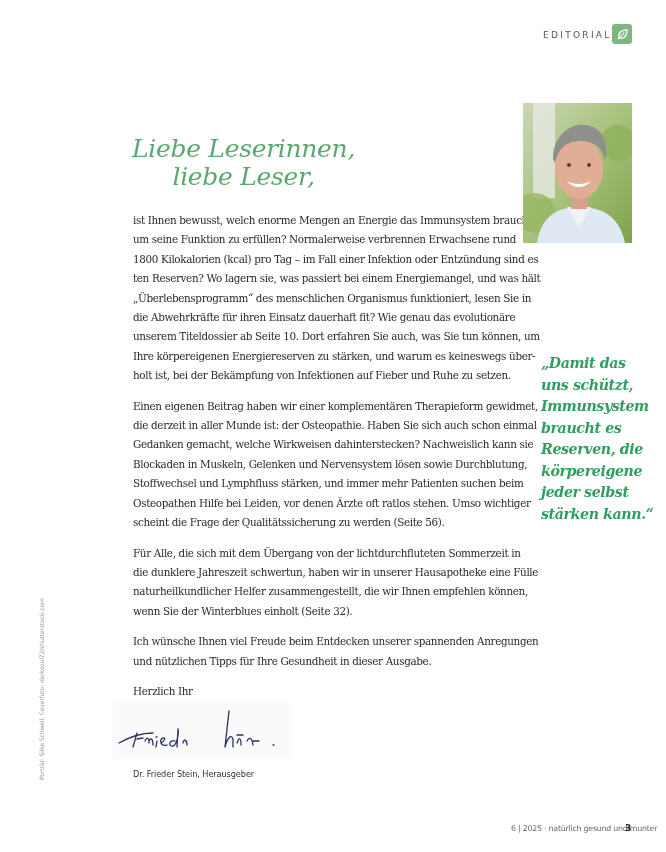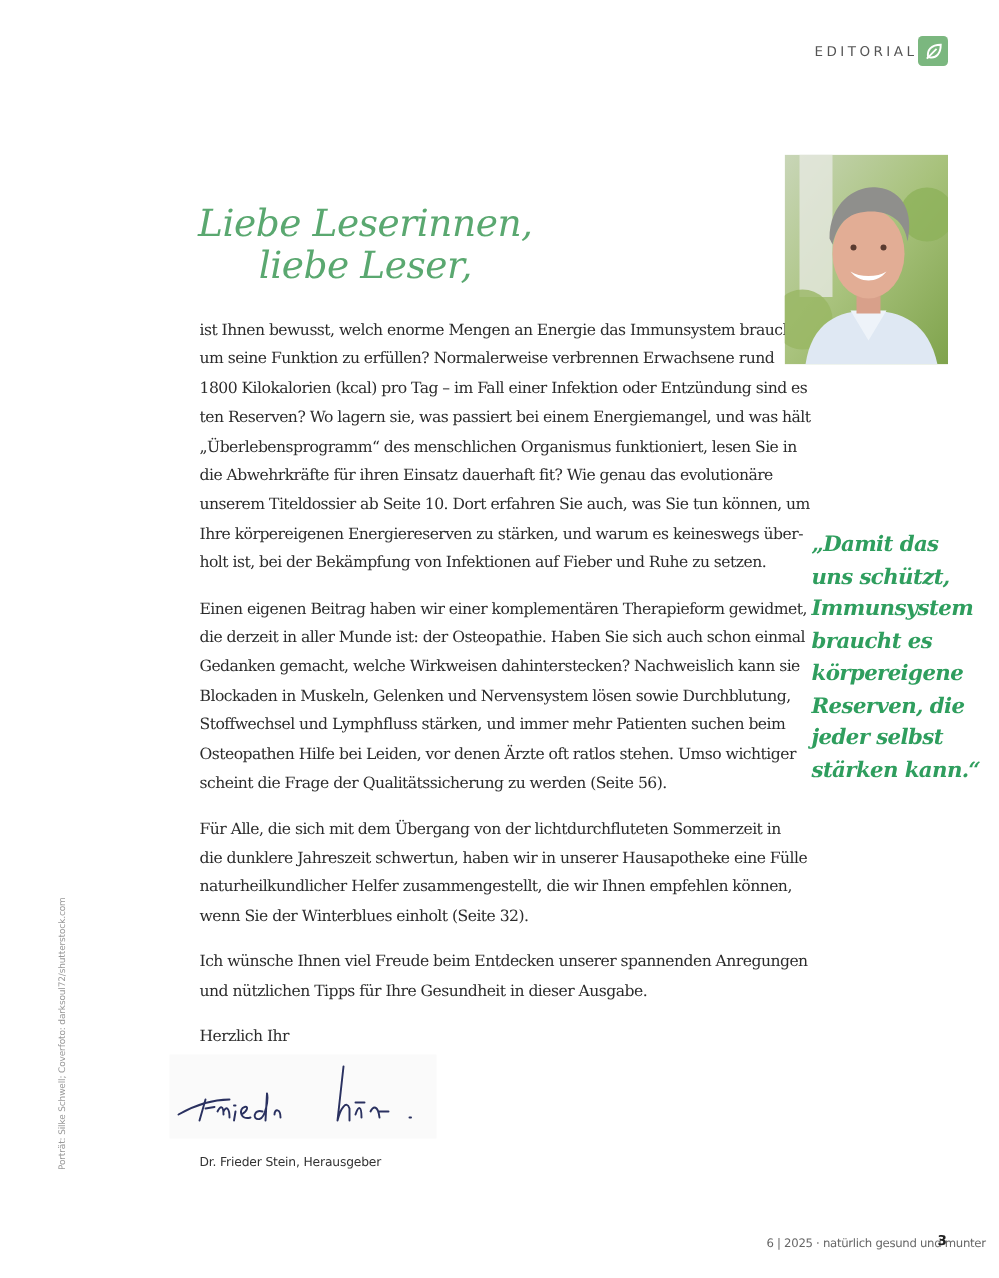--- a/index.html
+++ b/index.html
@@ -131,22 +131,22 @@
     <circle cx="46" cy="62" r="2" fill="#5a3b30"></circle>
     <circle cx="66" cy="62" r="2" fill="#5a3b30"></circle>
   </svg>
 </div>
 
 <div class="pullquote">
   <div>„Damit das</div>
   <div>uns schützt,</div>
   <div>Immunsystem</div>
   <div>braucht es</div>
+  <div>Reserven, die</div>
   <div>körpereigene</div>
-  <div>Reserven, die</div>
   <div>jeder selbst</div>
   <div>stärken kann.“</div>
 </div>
 
 <div class="signature">
   <svg width="178" height="56" viewBox="0 0 178 56">
     <g fill="none" stroke="#2a3160" stroke-width="1.3" stroke-linecap="round" stroke-linejoin="round">
       <path d="M6 40 C20 32 30 30 40 30"></path>
       <path d="M24 30 L20 44"></path>
       <path d="M24 36 L30 35"></path>

